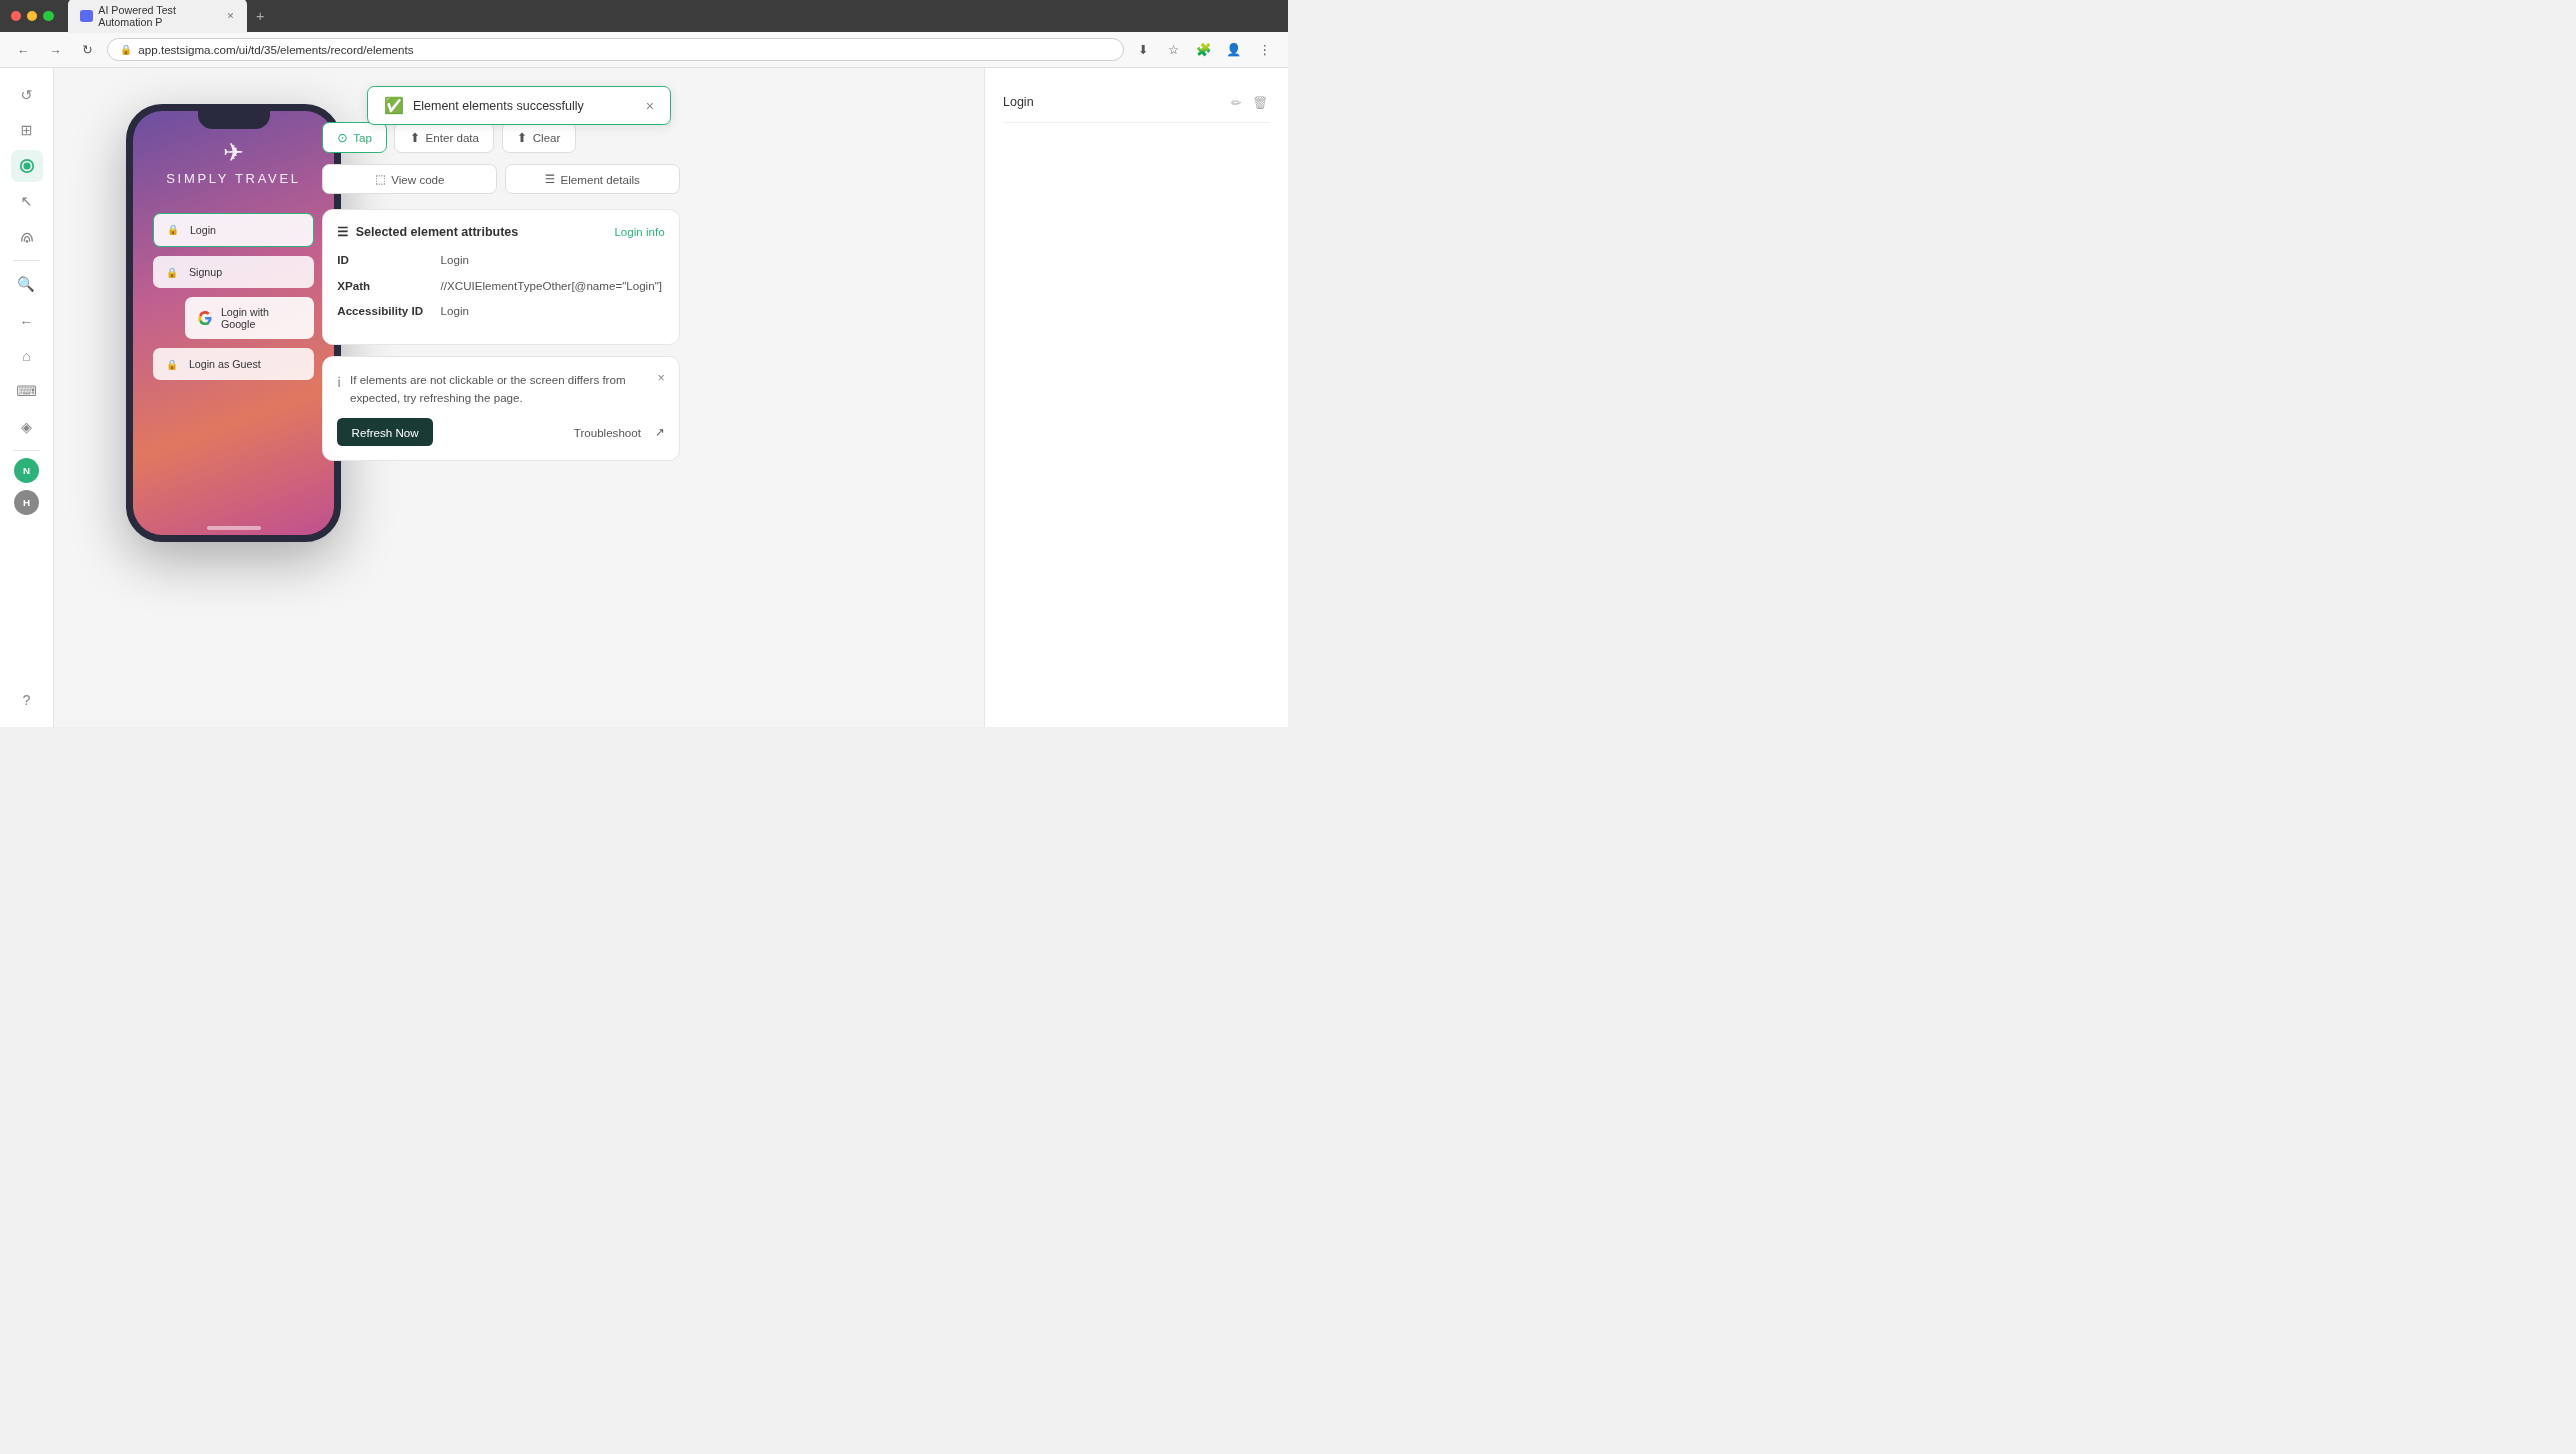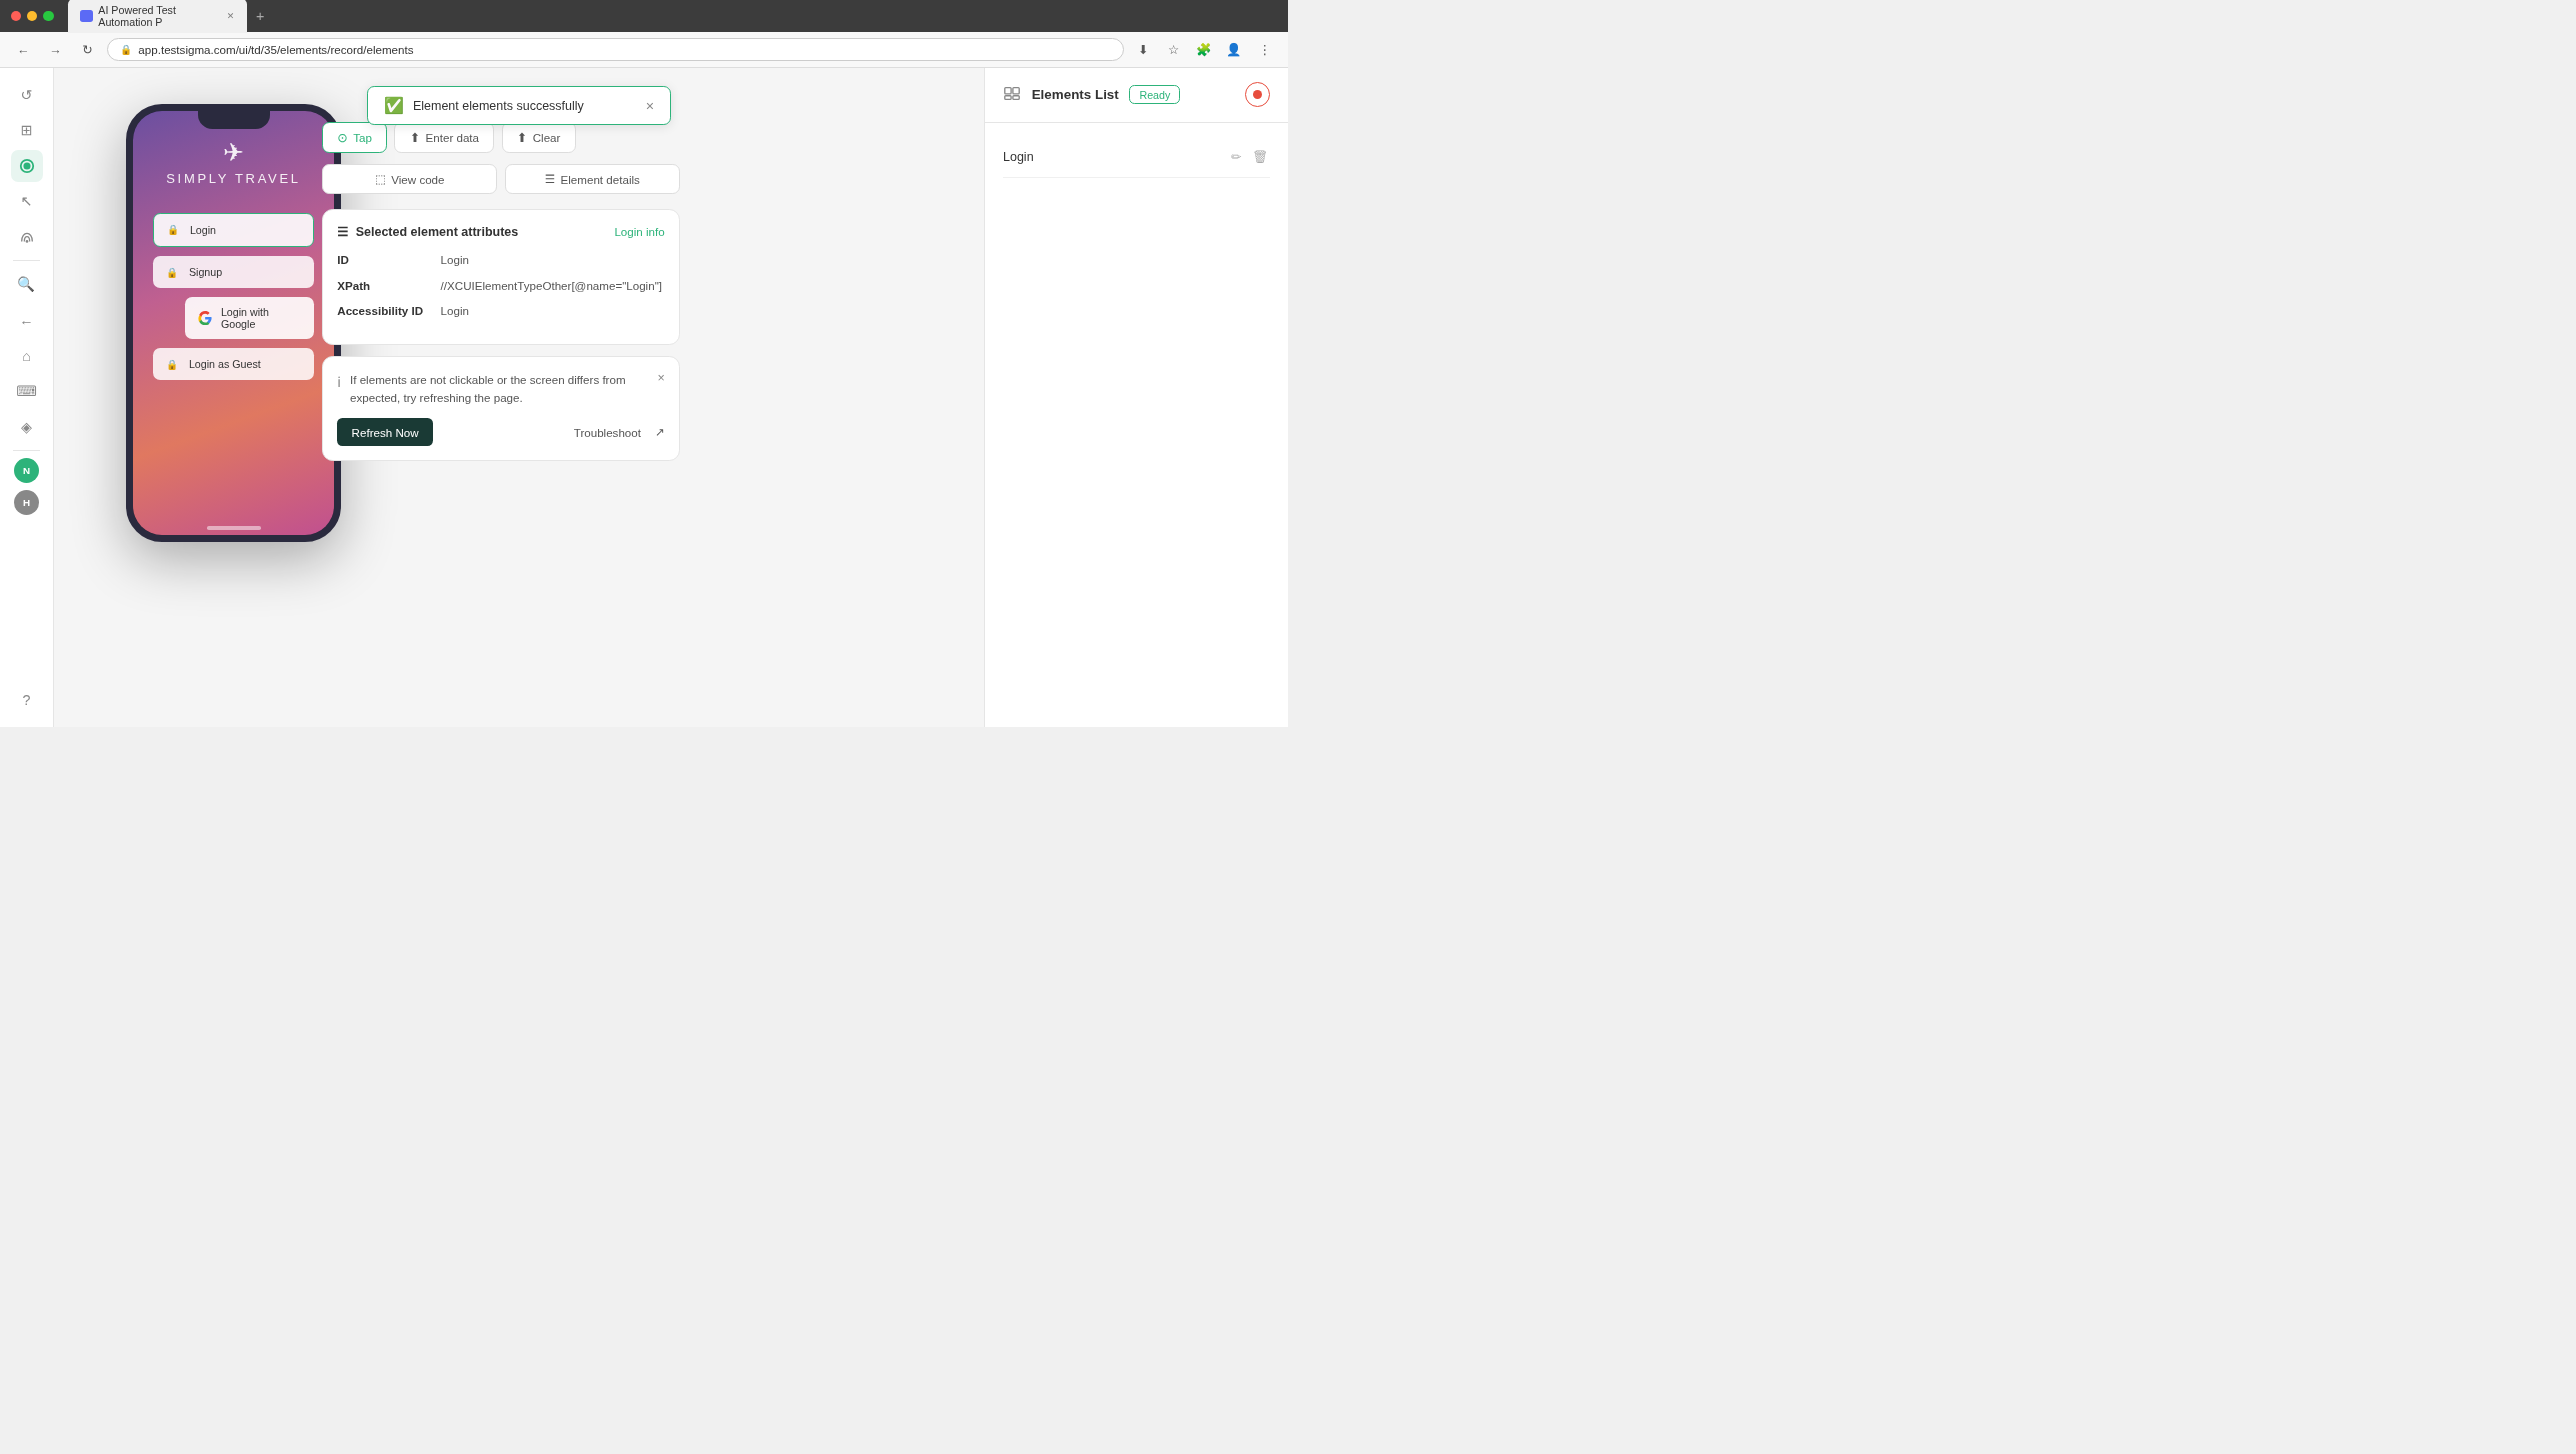--- a/index.html
+++ b/index.html
@@ -723,35 +723,20 @@
             <span>Troubleshoot</span>
             <span>↗</span>
           </a>
         </div>
       </div>
 
     </div>
   </div>
 
   <div class="elements-list-panel">
-    <div class="elements-list-header">
-      <span class="elements-list-icon">
-        <svg width="18" height="18" viewBox="0 0 20 20" fill="none">
-          <rect x="2" y="4" width="7" height="7" rx="1" stroke="#888" stroke-width="1.5"></rect>
-          <rect x="11" y="4" width="7" height="7" rx="1" stroke="#888" stroke-width="1.5"></rect>
-          <rect x="2" y="13" width="7" height="4" rx="1" stroke="#888" stroke-width="1.5"></rect>
-          <rect x="11" y="13" width="7" height="4" rx="1" stroke="#888" stroke-width="1.5"></rect>
-        </svg>
-      </span>
-      <span class="elements-list-title">Elements List</span>
-      <span class="ready-badge">Ready</span>
-      <div class="record-btn">
-        <div class="record-dot"></div>
-      </div>
-    </div>
     <div class="elements-list-body">
       <div class="element-list-item">
         <span class="element-item-name">Login</span>
         <div class="element-item-actions">
           <button class="elem-action-btn">✏</button>
           <button class="elem-action-btn">🗑</button>
         </div>
       </div>
     </div>
   </div>

